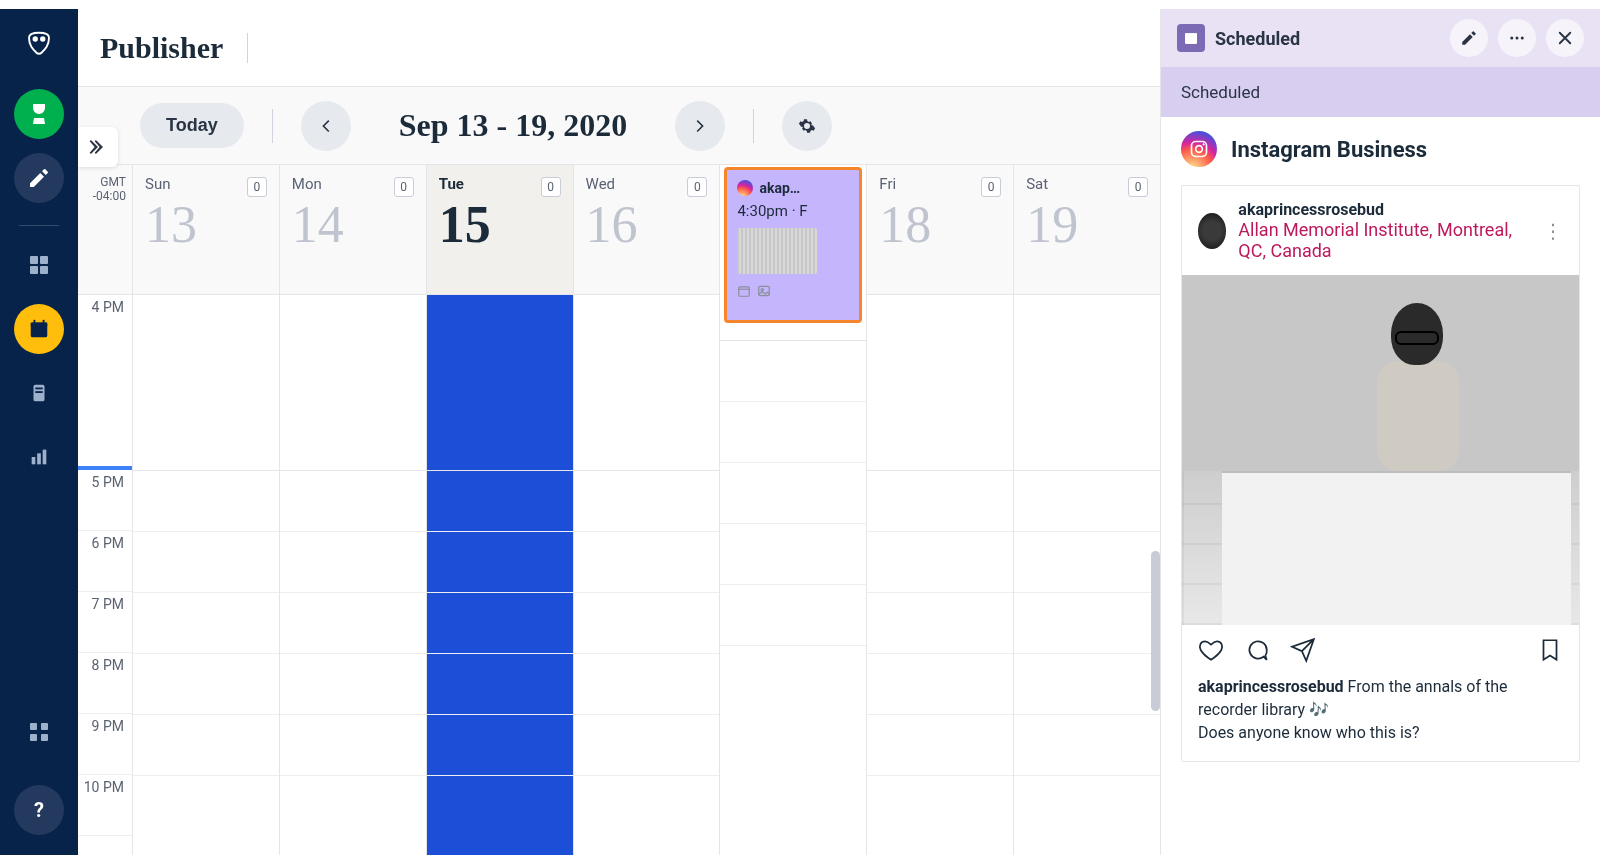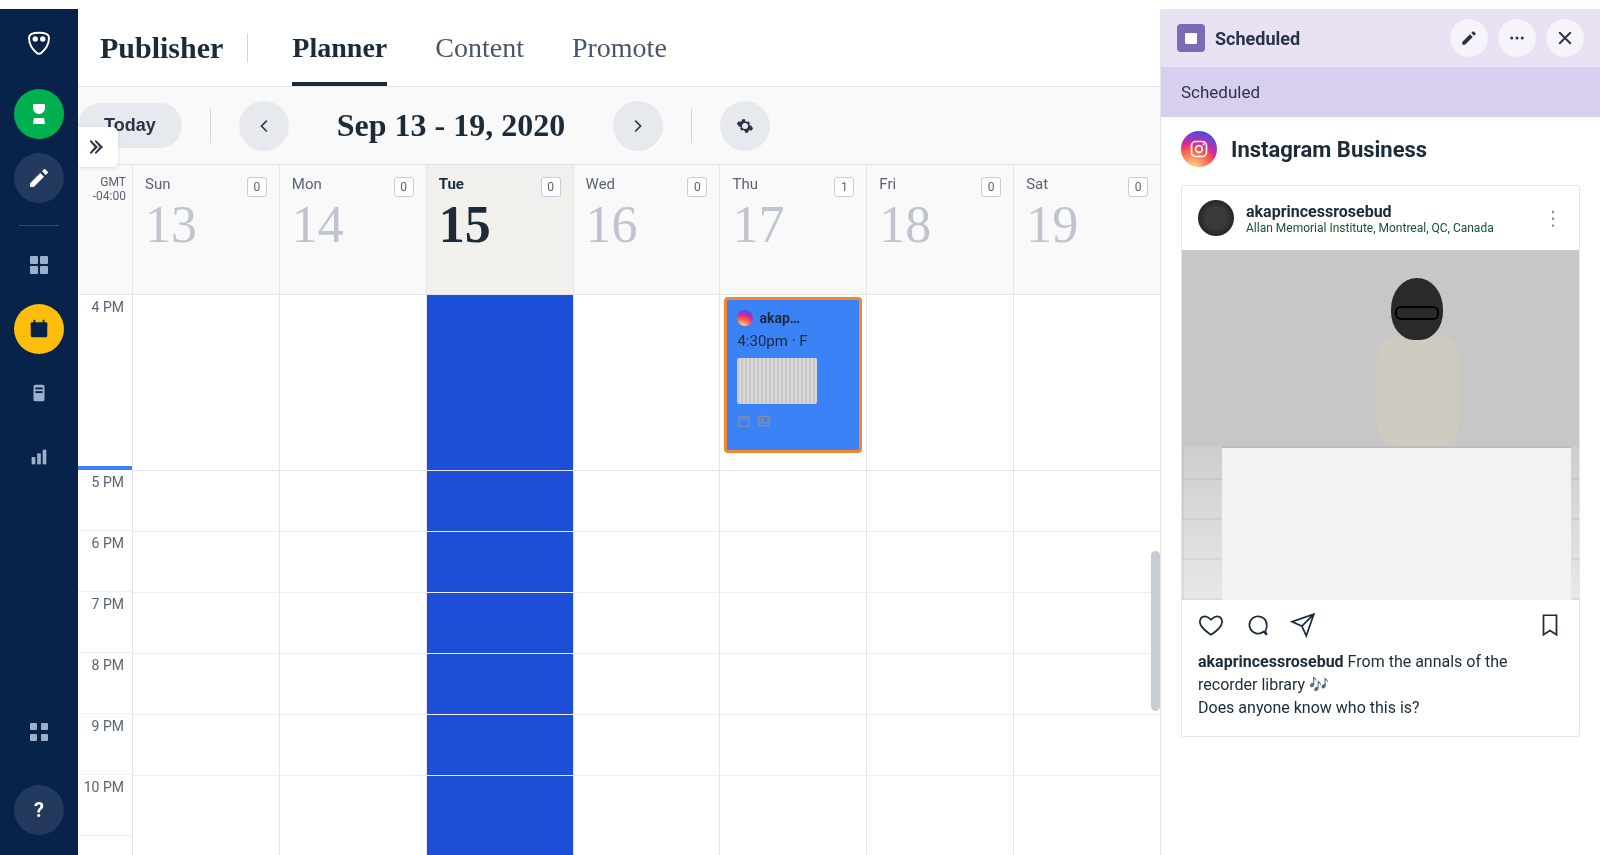--- a/index.html
+++ b/index.html
@@ -23,21 +23,21 @@
 .main { flex: 1; display: flex; flex-direction: column; background: #fff; position: relative;}
 .topbar { display: flex; align-items: center; height: 78px; border-bottom: 1px solid #e3e5e9; padding-left: 22px;}
 .app-title { font-family: Georgia, 'Times New Roman', serif; font-size: 30px; font-weight: 700; color: #1c2b3a; margin-right: 24px;}
 .title-sep { width:1px; height:30px; background:#d0d4dc; margin-right: 44px;}
 .tabs { display:flex; height:100%; gap: 48px;}
 .tab { font-family: Georgia, serif; font-size: 28px; color: #4a5568; display:flex; align-items:center; height:100%; cursor:pointer; position:relative;}
 .tab.active { color:#1c2b3a; font-weight:600; }
 .tab.active::after { content:""; position:absolute; left:0; right:0; bottom:0; height:4px; background:#1c2b3a;}
 
 
-.toolbar { display:flex; align-items:center; height:78px; border-bottom:1px solid #e3e5e9; gap:22px; background:#f9f9fa;}
+.toolbar { display:flex; align-items:center; height:78px; padding-left:62px; border-bottom:1px solid #e3e5e9; gap:22px; background:#f9f9fa;}
 .today-btn { background:#e6e9ee; color:#2a3445; border:none; border-radius:26px; padding:12px 26px; font-size:18px; font-weight:600; cursor:pointer;}
 .vsep { width:1px; height:34px; background:#d0d4dc; margin: 0 6px;}
 .circ-btn { width:50px; height:50px; border-radius:50%; background:#e6e9ee; display:flex; align-items:center; justify-content:center; cursor:pointer; border:none; color:#2a3445; font-size:20px;}
 .date-range { font-family: Georgia, serif; font-size:32px; font-weight:700; color:#1c2b3a; margin:0 26px;}
 
 
 .calendar { flex:1; display:flex; overflow:hidden; position:relative;}
 .time-col { width:55px; border-right:1px solid #e3e5e9;}
 .tz-cell { height:130px; display:flex; flex-direction:column; align-items:flex-end; justify-content:flex-start; padding:10px 6px 0 0; font-size:12px; color:#5a6272; border-bottom:1px solid #e3e5e9; background:#f9f9fa;}
 .time-slot { height:131px; display:flex; align-items:flex-start; justify-content:flex-end; padding:4px 8px 0 0; font-size:14px; color:#5a6272; border-bottom:4px solid #3b82f6;}
@@ -50,42 +50,42 @@
 .day-col.today .day-name { font-weight:700; color:#1c2b3a;}
 .day-col.today .day-num { color:#1c2b3a; font-weight:700;}
 .day-col.today { background:#1d4ed8;}
 .day-col.today .day-head { background:#f2f0ec;}
 .badge { position:absolute; top:12px; right:12px; min-width:20px; height:20px; border:1px solid #c7ccd6; border-radius:3px; display:flex; align-items:center; justify-content:center; font-size:12px; color:#5a6272; background:#fff; padding:0 4px;}
 .day-body { flex:1; position:relative;}
 .hline { position:absolute; left:0; right:0; height:1px; background:#eceef1;}
 .hline.b { background:#e3e5e9;}
 
 
-.event { position:absolute; top:0; left:4px; right:4px; background:#3b82f6; border:3px solid #f5862c; border-radius:4px; padding:10px 10px 20px; cursor:pointer;}
+.event { position:absolute; top:0; left:4px; right:4px; background:#c4b5fd; border:3px solid #f5862c; border-radius:4px; padding:10px 10px 20px; cursor:pointer;}
 .event .eh { display:flex; align-items:center; gap:6px; font-size:14px; font-weight:700; color:#1c2b3a; margin-bottom:6px;}
 .ig-dot { width:16px; height:16px; border-radius:50%; background:radial-gradient(circle at 30% 110%,#fdf497 0%,#fd5949 45%,#d6249f 60%,#285AEB 90%); display:inline-block;}
 .event .et { font-size:15px; color:#1c2b3a; margin-bottom:8px; white-space:nowrap; overflow:hidden;}
 .event .eimg { width:80px; height:46px; background:repeating-linear-gradient(90deg,#c7c7c7 0 2px,#d8d8d8 2px 4px); border-radius:2px; margin-bottom:10px;}
 .event .eicons { display:flex; gap:6px; color:#8a8f99; font-size:14px;}
 
 
 .right-panel { width:440px; border-left:1px solid #e3e5e9; display:flex; flex-direction:column; background:#fff;}
 .rp-header { height:58px; background:#e8e2f4; display:flex; align-items:center; padding:0 16px; gap:10px;}
 .rp-title { font-size:18px; font-weight:700; color:#2a3445; flex:1;}
 .rp-iconbtn { width:38px; height:38px; border-radius:50%; background:rgba(255,255,255,0.6); display:flex; align-items:center; justify-content:center; cursor:pointer; border:none; color:#2a3445;}
 .rp-sub { height:50px; background:#d8cff0; display:flex; align-items:center; padding:0 20px; font-size:17px; color:#2a3445;}
 .rp-account { display:flex; align-items:center; gap:14px; padding:14px 20px;}
 .ig-circle { width:36px; height:36px; border-radius:50%; background:radial-gradient(circle at 30% 110%,#fdf497 0%,#fd5949 45%,#d6249f 60%,#285AEB 90%); display:flex; align-items:center; justify-content:center;}
 .ig-circle svg { width:20px; height:20px; fill:#fff;}
 .rp-account-name { font-size:22px; font-weight:700; color:#1c2b3a;}
 .post-card { margin:4px 20px 20px; border:1px solid #e3e5e9; border-radius:2px; overflow:hidden;}
 .post-head { display:flex; align-items:center; padding:14px 16px; gap:12px;}
 .avatar { width:36px; height:36px; border-radius:50%; background:radial-gradient(circle,#3a3a3a 40%,#111 100%);}
 .post-user { font-size:16px; font-weight:700; color:#1c2b3a;}
-.post-loc { font-size:12px; color:#14532d;}
+.post-loc { font-size:18px; color:#be185d;}
 .post-dots { margin-left:auto; font-size:20px; color:#8a8f99; cursor:pointer;}
 .post-img { width:100%; height:350px; background:linear-gradient(180deg,#818181 0%,#6a6a6a 40%,#c4c4c4 40%,#e8e8e8 100%); position:relative; overflow:hidden;}
 .post-img::before{content:"";position:absolute;inset:0;background:repeating-linear-gradient(0deg,rgba(0,0,0,0.05) 0 2px,transparent 2px 40px),repeating-linear-gradient(90deg,rgba(0,0,0,0.05) 0 2px,transparent 2px 40px);}
 .person { position:absolute; left:44%; top:8%; width:120px; height:200px;}
 .head { width:52px; height:62px; background:#2a2a2a; border-radius:50% 50% 45% 45%; position:absolute; left:34px; top:0;}
 .glasses { position:absolute; left:38px; top:28px; width:44px; height:14px; border:2px solid #000; border-radius:6px; background:transparent;}
 .torso { position:absolute; left:20px; top:58px; width:82px; height:110px; background:#cfcac2; border-radius:20px;}
 .tub { position:absolute; left:10%; right:2%; bottom:0; height:44%; background:#f2f2f2; border-top:2px solid #bdbdbd;}
 .tiles { position:absolute; inset:0 0 44% 0; background:#c7c7c7;}
 .post-actions { display:flex; align-items:center; padding:12px 16px; gap:20px;}
@@ -169,25 +169,20 @@
           <path d="M8 5l6 7-6 7 1.5 1.5L18 12 9.5 3.5 8 5z"></path>
           <path d="M2 5l6 7-6 7 1.5 1.5L12 12 3.5 3.5 2 5z"></path>
         </svg>
     </div>
   </div>
 
   <div class="main">
     <div class="topbar">
       <div class="app-title">Publisher</div>
       <div class="title-sep"></div>
-      <div class="tabs">
-        <div class="tab active">Planner</div>
-        <div class="tab">Content</div>
-        <div class="tab">Promote</div>
-      </div>
     </div>
 
     <div class="toolbar">
       <button class="today-btn">Today</button>
       <div class="vsep"></div>
       <button class="circ-btn">
         <svg viewBox="0 0 24 24" width="18" height="18" fill="#2a3445">
             <path d="M15 4l-8 8 8 8 1.5-1.5L10 12l6.5-6.5L15 4z"></path>
           </svg>
       </button>
@@ -275,25 +270,20 @@
           <div class="day-body">
               <div class="hline b" style="top:175px"></div>
               <div class="hline" style="top:236px"></div>
               <div class="hline" style="top:297px"></div>
               <div class="hline" style="top:358px"></div>
               <div class="hline" style="top:419px"></div>
               <div class="hline" style="top:480px"></div>
             </div>
         </div>
         <div class="day-col">
-          <div class="day-head">
-            <div class="day-name">Thu</div>
-            <div class="day-num">17</div>
-            <div class="badge">1</div>
-          </div>
           <div class="day-body">
             <div class="hline b" style="top:175px"></div>
               <div class="hline" style="top:236px"></div>
               <div class="hline" style="top:297px"></div>
               <div class="hline" style="top:358px"></div>
               <div class="hline" style="top:419px"></div>
               <div class="hline" style="top:480px"></div>
             <div class="event" style="top:2px;height:156px;">
               <div class="eh">
                   <span class="ig-dot"></span>

